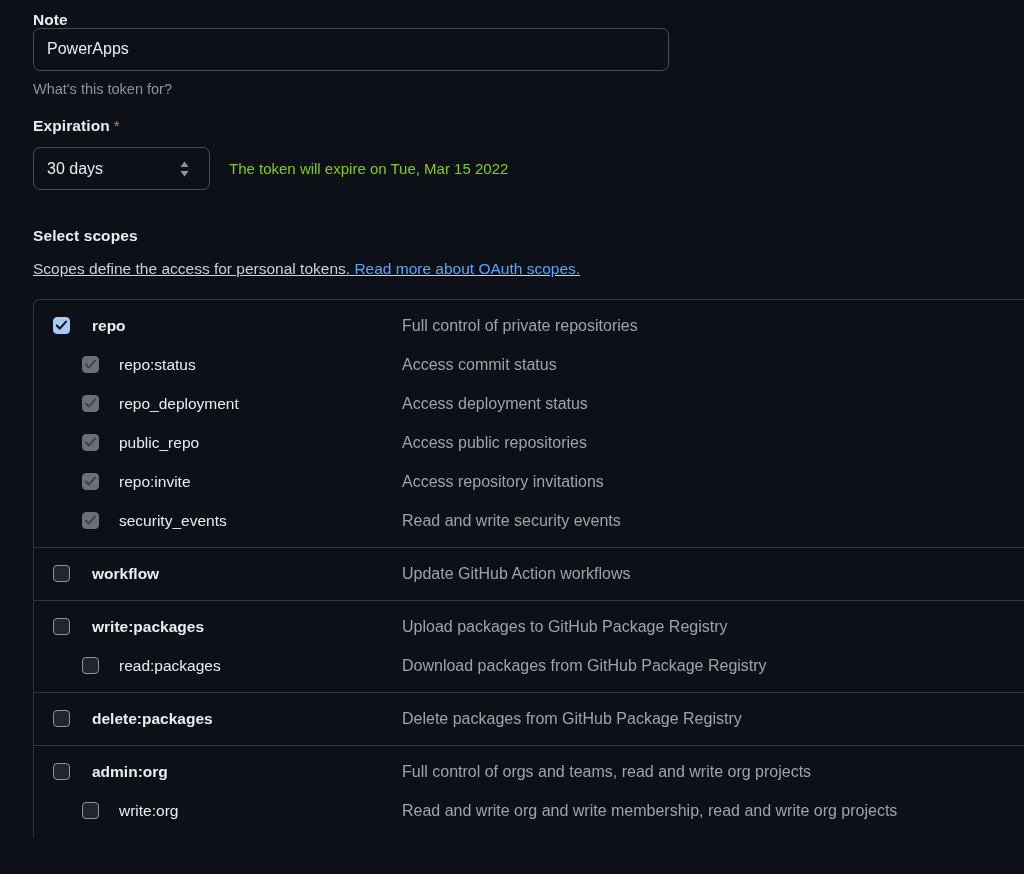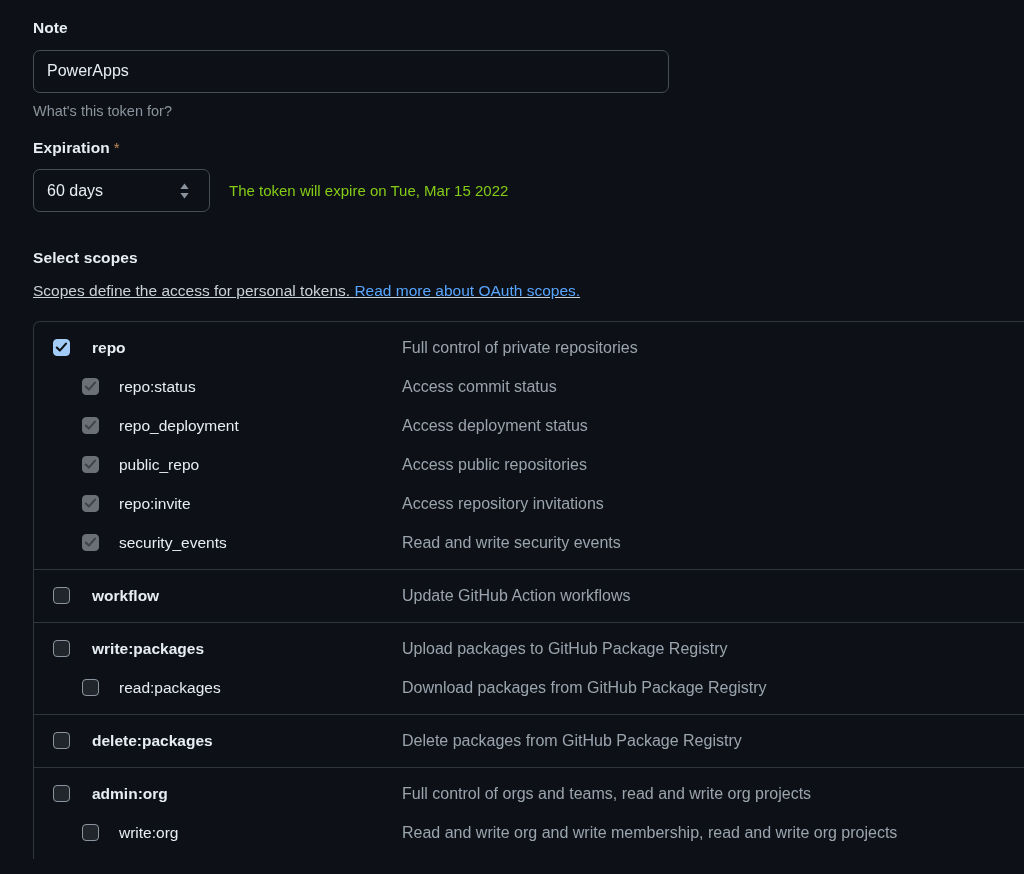--- a/index.html
+++ b/index.html
@@ -12,39 +12,38 @@
     height: 874px;
     background: #0d1117;
     color: #c9d1d9;
     font-family: "Liberation Sans", "DejaVu Sans", sans-serif;
     font-size: 14px;
     overflow: hidden;
     position: relative;
   }
 
   .page {
-    padding: 12px 0 0 33px;
+    padding: 4px 0 0 33px;
     width: 1024px;
     height: 874px;
     position: relative;
   }
 
   
   .field-label {
     font-size: 15.5px;
     font-weight: 700;
     color: #e6edf3;
     letter-spacing: .1px;
     line-height: 1;
     padding-top: 8px;
   }
   .note-block { padding-top: 0; }
 
   .text-input {
-    margin-top: 14px;
     display: block;
     width: 636px;
     height: 43px;
     background: #0d1117;
     border: 1px solid #474d56;
     border-radius: 7px;
     color: #e6edf3;
     font-family: "Liberation Sans", "DejaVu Sans", sans-serif;
     font-size: 16px;
     padding: 0 13px;
@@ -199,21 +198,21 @@
     <div class="hint">What's this token for?</div>
   </div>
 
   <div class="expiration-block">
     <div class="field-label">
       <span>Expiration</span><span class="req-star">*</span>
     </div>
     <div class="exp-row">
       <div class="select-wrap">
         <div class="select-box">
-          <span>60 days</span>
+          <span>30 days</span>
         </div>
         <svg class="select-caret" viewBox="0 0 11 17">
           <path d="M5.5 1 L9.6 6.4 L1.4 6.4 Z" fill="#8b949e"></path>
           <path d="M5.5 16 L9.6 10.6 L1.4 10.6 Z" fill="#8b949e"></path>
         </svg>
       </div>
       <div class="exp-note">The token will expire on Tue, Mar 15 2022</div>
     </div>
   </div>
 

